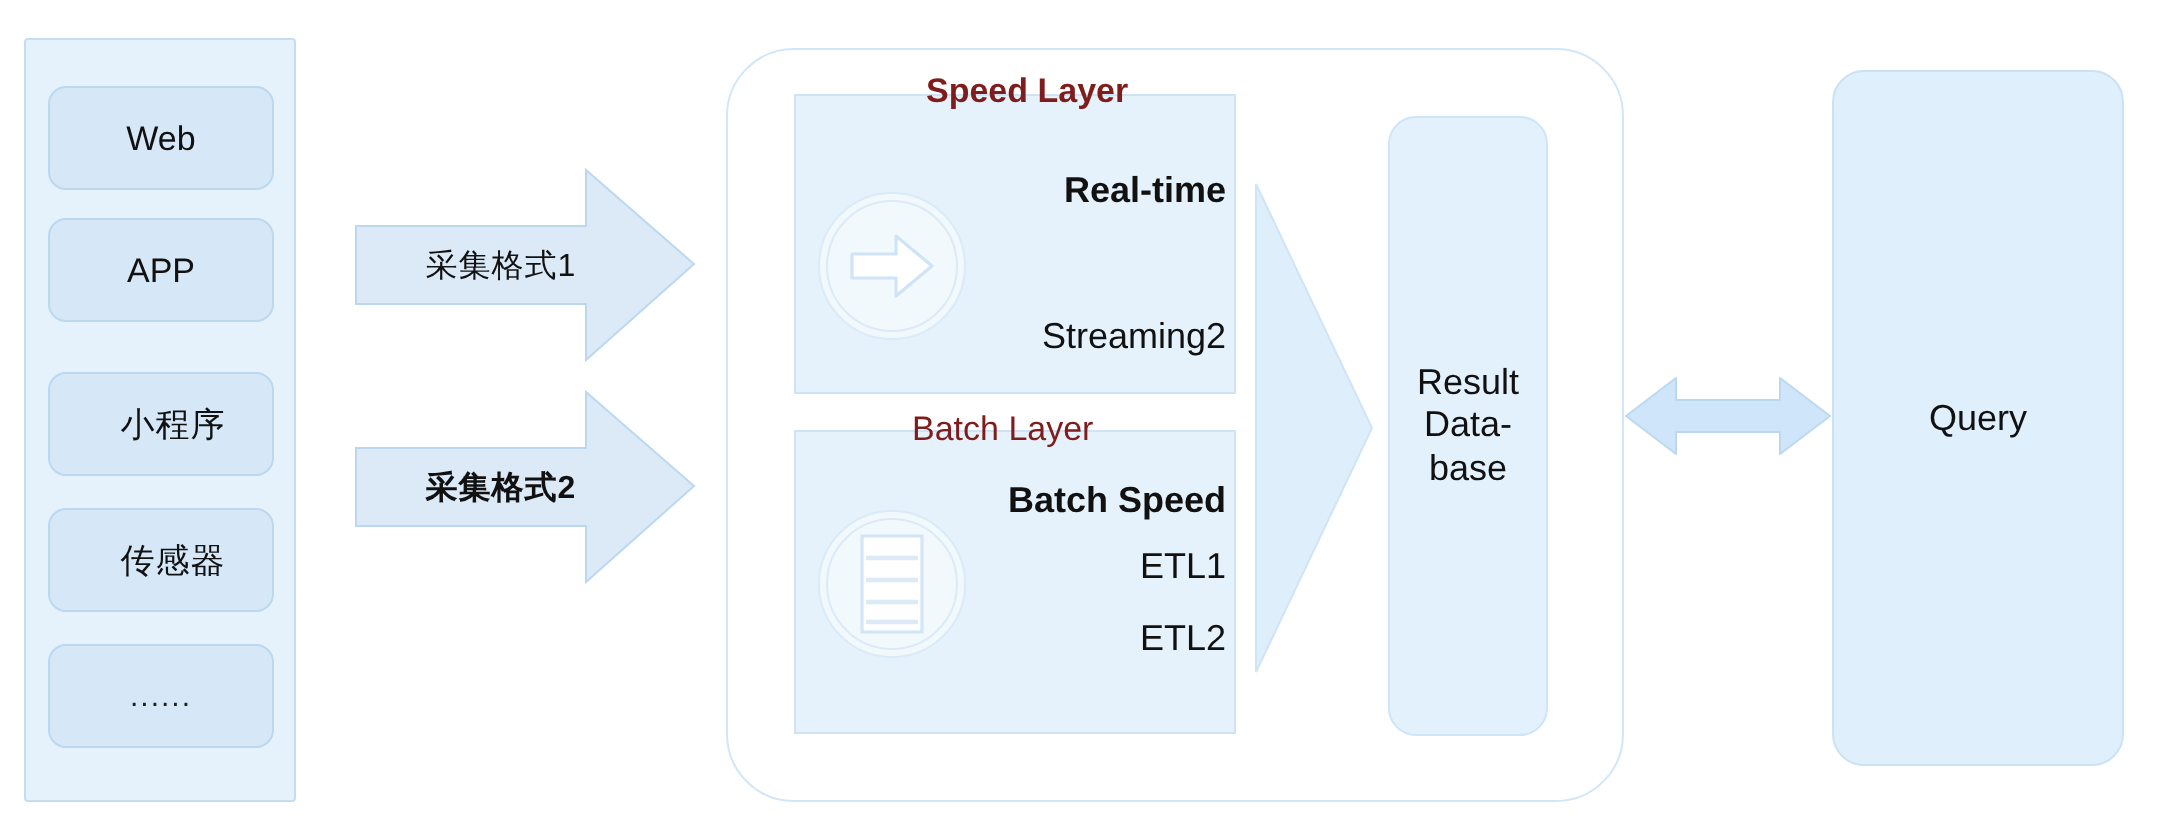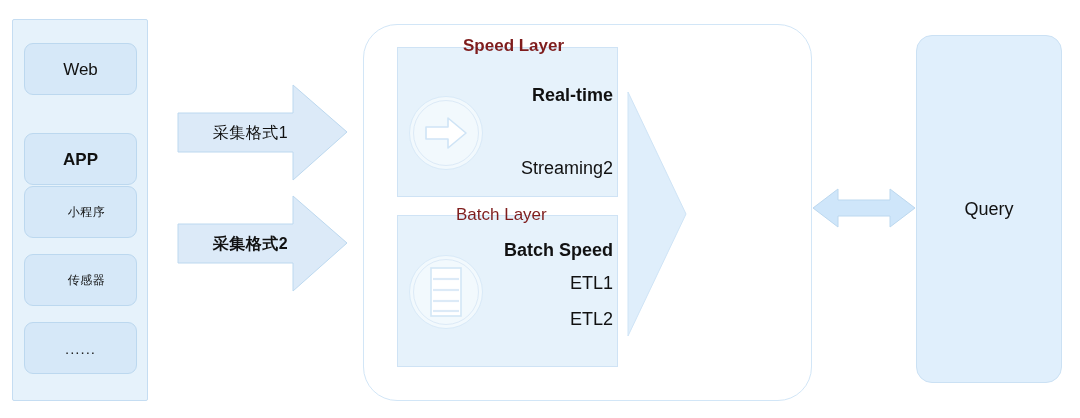--- a/index.html
+++ b/index.html
@@ -43,21 +43,21 @@
   .source-item {
     background: #d6e8f8;
     border: 1px solid #bcd8ef;
     border-radius: 9px;
     font-size: 17px;
     line-height: 1;
     left: 24px;
     width: 113px;
     height: 52px;
   }
-  .source-item.cjk { font-size: 12px; letter-spacing: 0.5px; padding-left: 12px; }
+  .source-item.cjk { font-size: 17px; letter-spacing: 0.5px; padding-left: 12px; }
   .source-item.dots {
     font-size: 15px;
     letter-spacing: 1px;
     color: #222;
   }
 
   
   .block-arrow {
     position: absolute;
     overflow: visible;
@@ -179,21 +179,21 @@
 </style>
 </head>
 <body>
 
 <div id="canvas">
 
   <div class="box source-panel"></div>
 
   <div class="box source-item" style="top:43px;">Web</div>
 
-  <div class="box source-item" style="top:133px;font-weight:bold;">APP</div>
+  <div class="box source-item" style="top:109px;">APP</div>
 
   <div class="box source-item cjk" style="top:186px;">小程序</div>
 
   <div class="box source-item cjk" style="top:254px;">传感器</div>
 
   <div class="box source-item dots" style="top:322px;">......</div>
 
   <div class="block-arrow" style="left:178px; top:85px; width:170px; height:96px;">
     <svg width="170" height="96" viewBox="0 0 170 96">
       <path d="M0,28 L115,28 L115,0 L169,47 L115,95 L115,67 L0,67 Z" fill="#dceaf8" stroke="#bcd8ef" stroke-width="1"></path>
@@ -240,20 +240,25 @@
   <div class="layer-text bold" style="left:413px; top:240px; width:200px;">Batch Speed</div>
   <div class="layer-text" style="left:413px; top:273px; width:200px;">ETL1</div>
   <div class="layer-text" style="left:413px; top:309px; width:200px;">ETL2</div>
 
   <div class="converge-arrow">
     <svg width="70" height="248" viewBox="0 0 70 248">
       <path d="M8,2 L66,124 L8,246 Z" fill="#dfeefb" stroke="#cfe4f6" stroke-width="1"></path>
     </svg>
   </div>
 
+  <div class="box result-db">
+    <span>Result</span>
+    <span>Data-</span>
+    <span>base</span>
+  </div>
 
   <div class="double-arrow">
     <svg width="104" height="44" viewBox="0 0 104 44">
       <path d="M1,22 L26,3 L26,14 L78,14 L78,3 L103,22 L78,41 L78,30 L26,30 L26,41 Z" fill="#cfe6fa" stroke="#bcd8ef" stroke-width="1" stroke-linejoin="round"></path>
     </svg>
   </div>
 
   <div class="box query-box">Query</div>
 
 </div>

